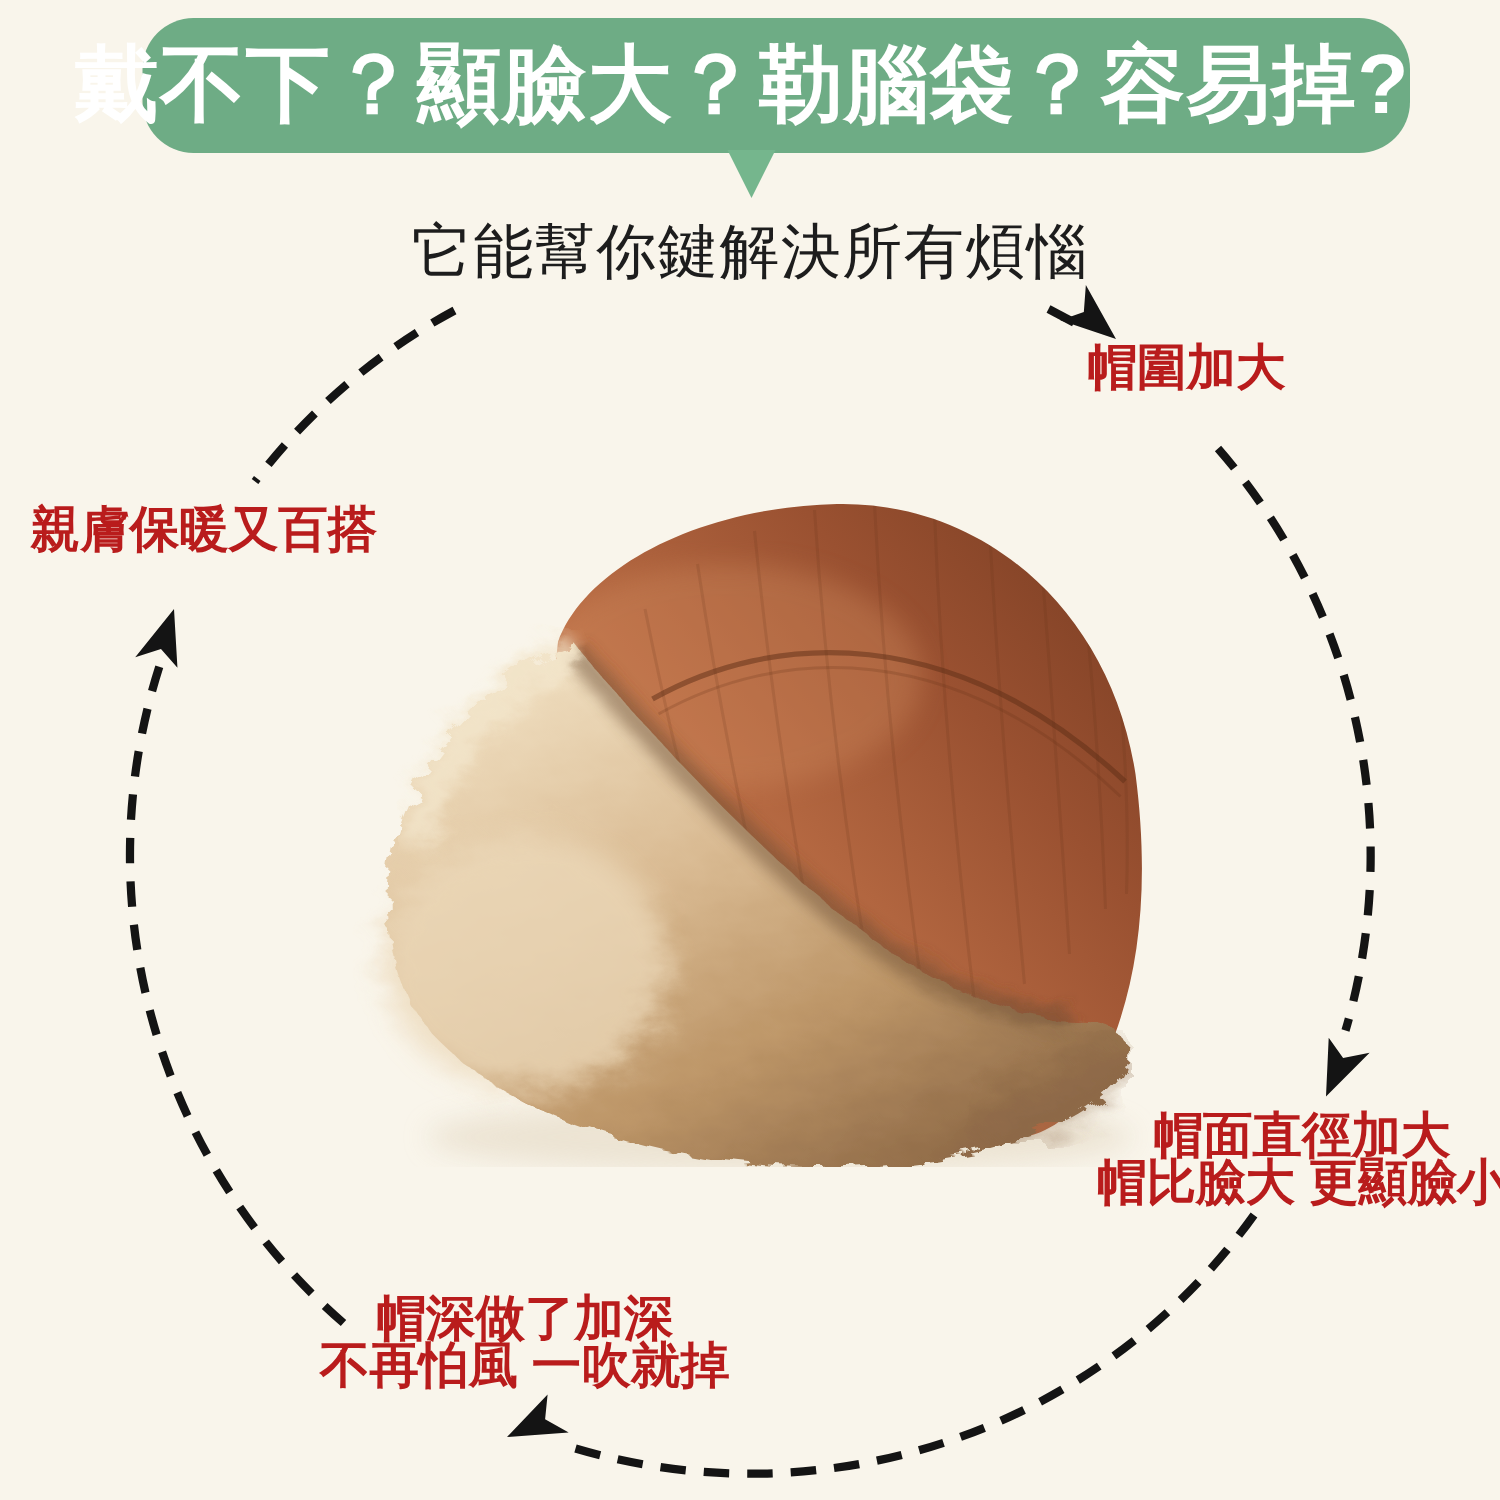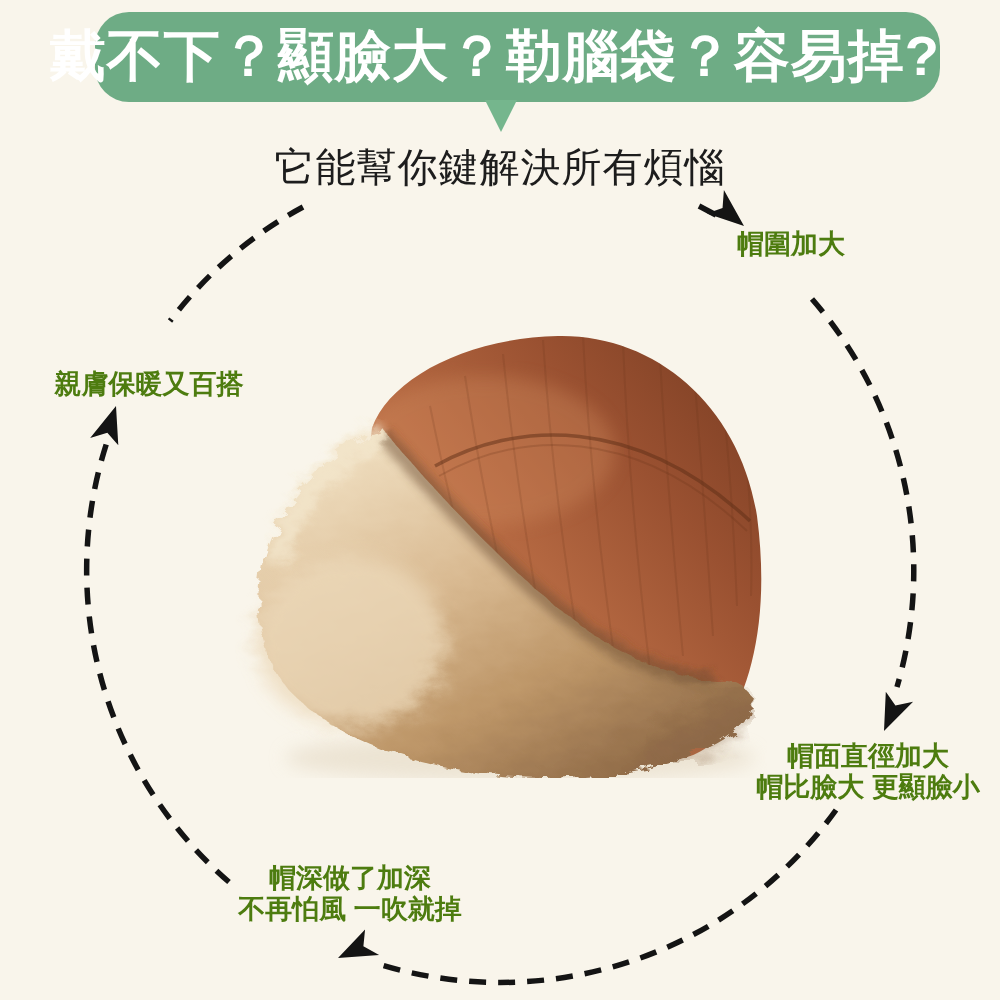--- a/index.html
+++ b/index.html
@@ -38,26 +38,26 @@
   .subtitle{
     position:absolute;left:0;top:140px;width:1000px;
     text-align:center;
     font-size:40px;font-weight:400;color:#1d1d1d;
     letter-spacing:1px;
   }
   .callout{
     position:absolute;
     transform:translateX(-50%);
     text-align:center;
-    font-size:27px;font-weight:700;line-height:31px;
-    color:#4d7c0f;
+    font-size:33px;font-weight:700;line-height:31px;
+    color:#b91c1c;
     white-space:nowrap;
   }
   .callout-band{left:791px;top:229px;}
-  .callout-skin{left:149px;top:337px;margin-top:32px;}
+  .callout-skin{left:136px;top:337px;}
   .callout-diameter{left:868px;top:741px;}
   .callout-depth{left:350px;top:863px;text-align:center;}
   .cycle-svg{position:absolute;left:0;top:0;width:1000px;height:1000px;}
   .cycle-svg .arc{
     fill:none;stroke:var(--ink,#141414);stroke-width:5.5;
     stroke-dasharray:17 12;stroke-linecap:butt;
   }
   .cycle-svg .dash{fill:none;stroke:var(--ink,#141414);stroke-width:5.5;}
   .cycle-svg .ah{fill:var(--ink,#141414);stroke:none;}
   .hat-wrap{position:absolute;left:235px;top:326px;width:532px;height:452px;}

